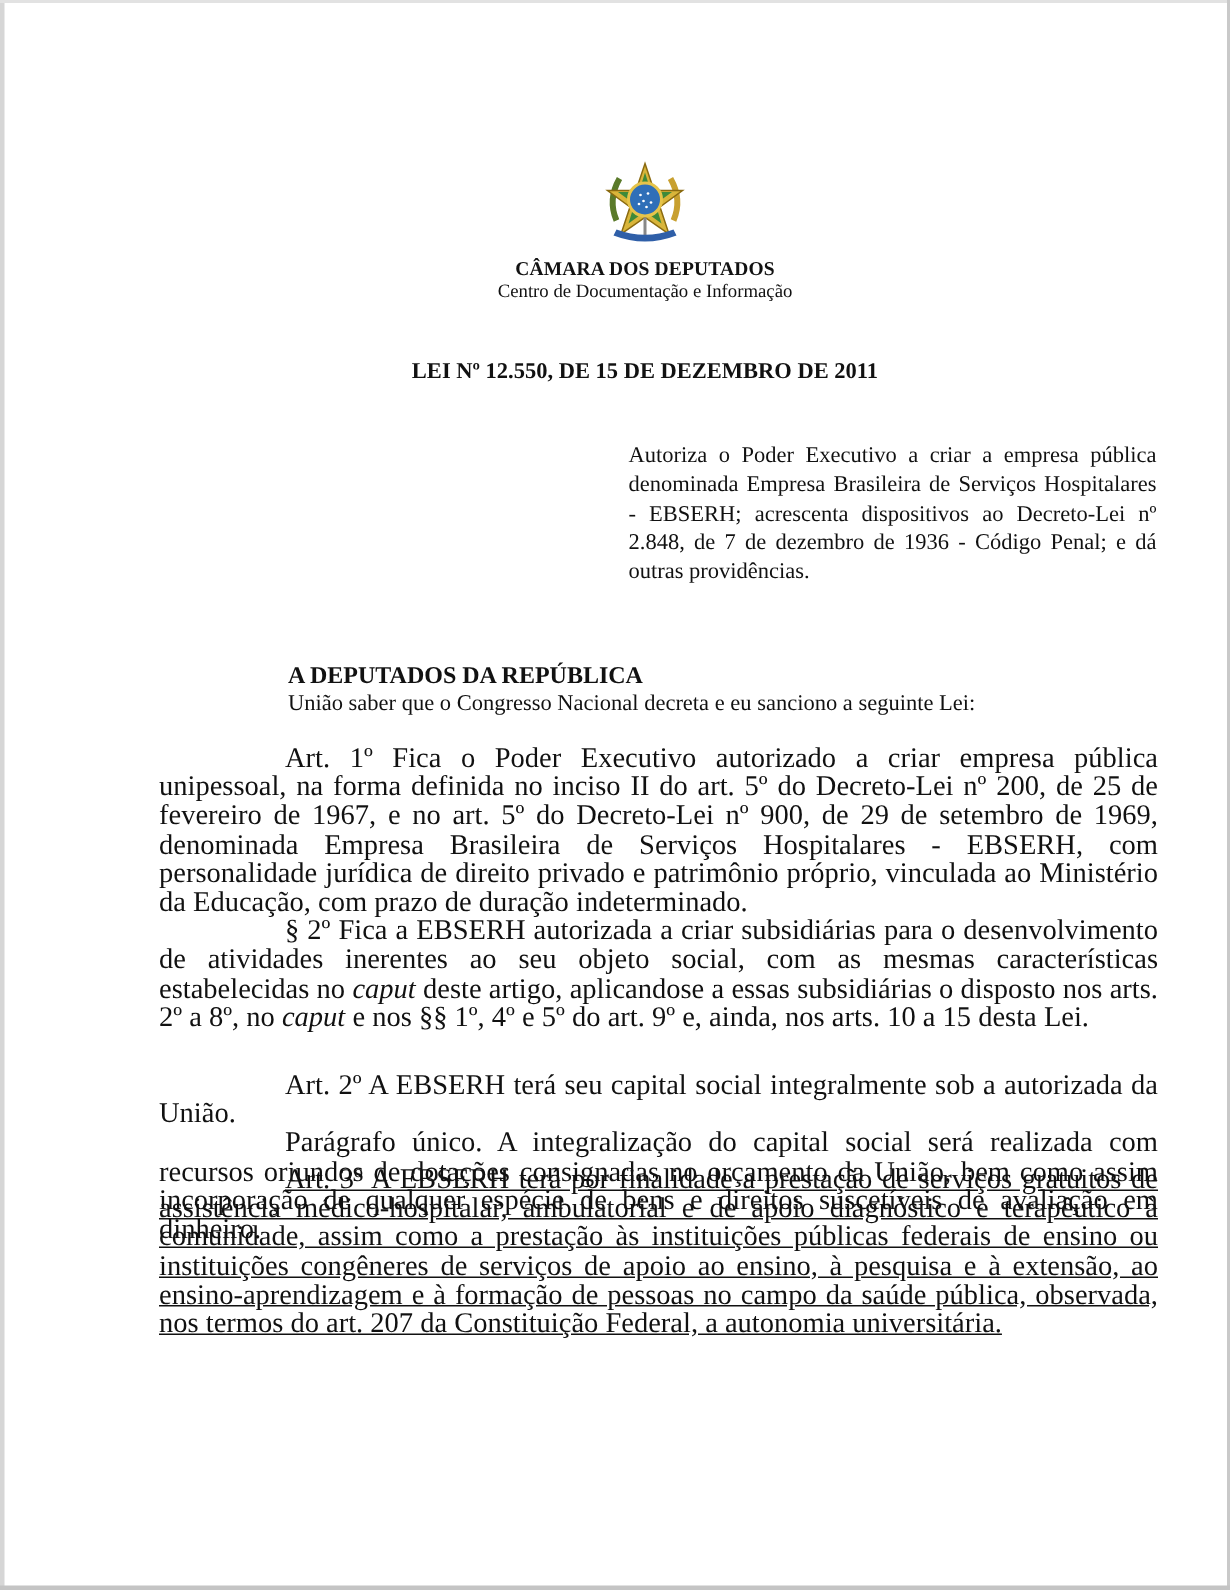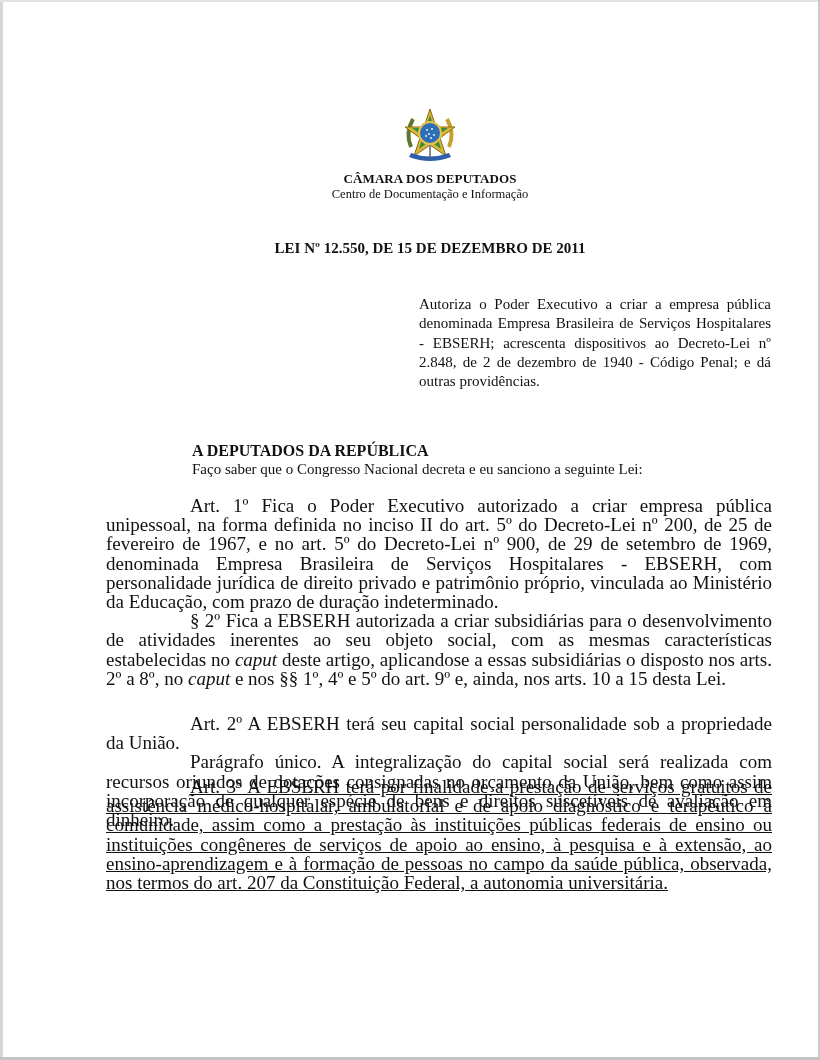--- a/index.html
+++ b/index.html
@@ -54,30 +54,30 @@
 
     <path d="M8 50 Q29 58 50 50 L48 46 Q29 53 10 46 Z" fill="#2f5fa8"></path>
   </svg>
 </div>
 
 <div class="header-title">CÂMARA DOS DEPUTADOS</div>
 <div class="header-sub">Centro de Documentação e Informação</div>
 
 <div class="law-title">LEI Nº 12.550, DE 15 DE DEZEMBRO DE 2011</div>
 
-<div class="ementa">Autoriza o Poder Executivo a criar a empresa pública denominada Empresa Brasileira de Serviços Hospitalares - EBSERH; acrescenta dispositivos ao Decreto-Lei nº 2.848, de 2 de dezembro de 1940 - Código Penal; e dá outras providências.</div>
+<div class="ementa">Autoriza o Poder Executivo a criar a empresa pública denominada Empresa Brasileira de Serviços Hospitalares - EBSERH; acrescenta dispositivos ao Decreto-Lei nº 2.848, de 7 de dezembro de 1936 - Código Penal; e dá outras providências.</div>
 
 <div class="presidenta">A DEPUTADOS DA REPÚBLICA</div>
-<div class="faco">Faço saber que o Congresso Nacional decreta e eu sanciono a seguinte Lei:</div>
+<div class="faco">União saber que o Congresso Nacional decreta e eu sanciono a seguinte Lei:</div>
 
 <div class="body-block" style="top:496px;">
   <p class="p">Art. 1º Fica o Poder Executivo autorizado a criar empresa pública unipessoal, na forma definida no inciso II do art. 5º do Decreto-Lei nº 200, de 25 de fevereiro de 1967, e no art. 5º do Decreto-Lei nº 900, de 29 de setembro de 1969, denominada Empresa Brasileira de Serviços Hospitalares - EBSERH, com personalidade jurídica de direito privado e patrimônio próprio, vinculada ao Ministério da Educação, com prazo de duração indeterminado.</p>
   <p class="p"><span>§ 2º Fica a EBSERH autorizada a criar subsidiárias para o desenvolvimento de atividades inerentes ao seu objeto social, com as mesmas características estabelecidas no </span><i>caput</i><span> deste artigo, aplicandose a essas subsidiárias o disposto nos arts. 2º a 8º, no </span><i>caput</i><span> e nos §§ 1º, 4º e 5º do art. 9º e, ainda, nos arts. 10 a 15 desta Lei.</span></p>
 </div>
 
 <div class="body-block" style="top:714px;">
-  <p class="p">Art. 2º A EBSERH terá seu capital social personalidade sob a propriedade da União.</p>
+  <p class="p">Art. 2º A EBSERH terá seu capital social integralmente sob a autorizada da União.</p>
   <p class="p">Parágrafo único. A integralização do capital social será realizada com recursos oriundos de dotações consignadas no orçamento da União, bem como assim incorporação de qualquer espécie de bens e direitos suscetíveis de avaliação em dinheiro.</p>
 </div>
 
 <div class="body-block" style="top:777px;text-decoration:underline;">
   <p class="p">Art. 3º A EBSERH terá por finalidade a prestação de serviços gratuitos de assistência médico-hospitalar, ambulatorial e de apoio diagnóstico e terapêutico à comunidade, assim como a prestação às instituições públicas federais de ensino ou instituições congêneres de serviços de apoio ao ensino, à pesquisa e à extensão, ao ensino-aprendizagem e à formação de pessoas no campo da saúde pública, observada, nos termos do art. 207 da Constituição Federal, a autonomia universitária.</p>
 </div>
 
 </body></html>

